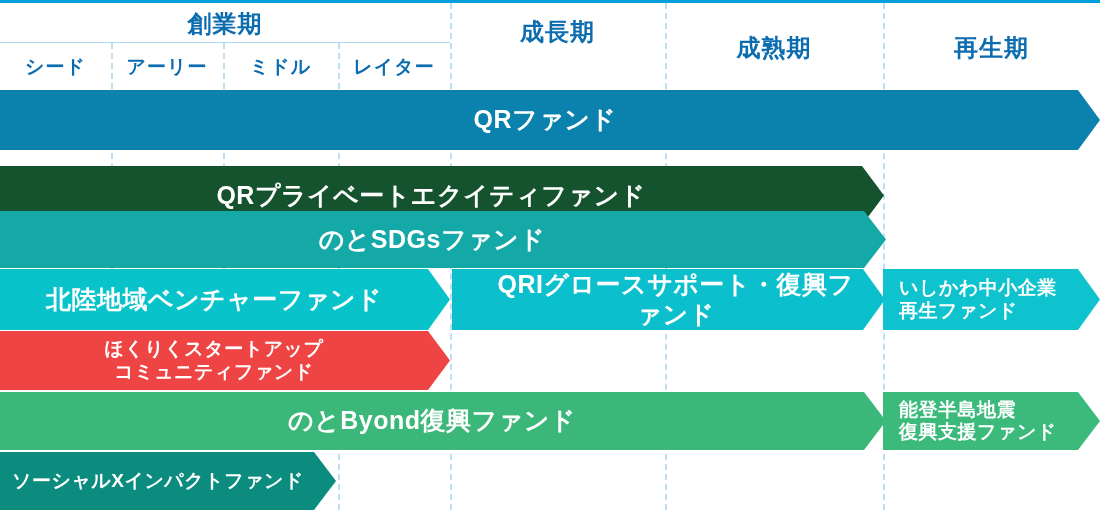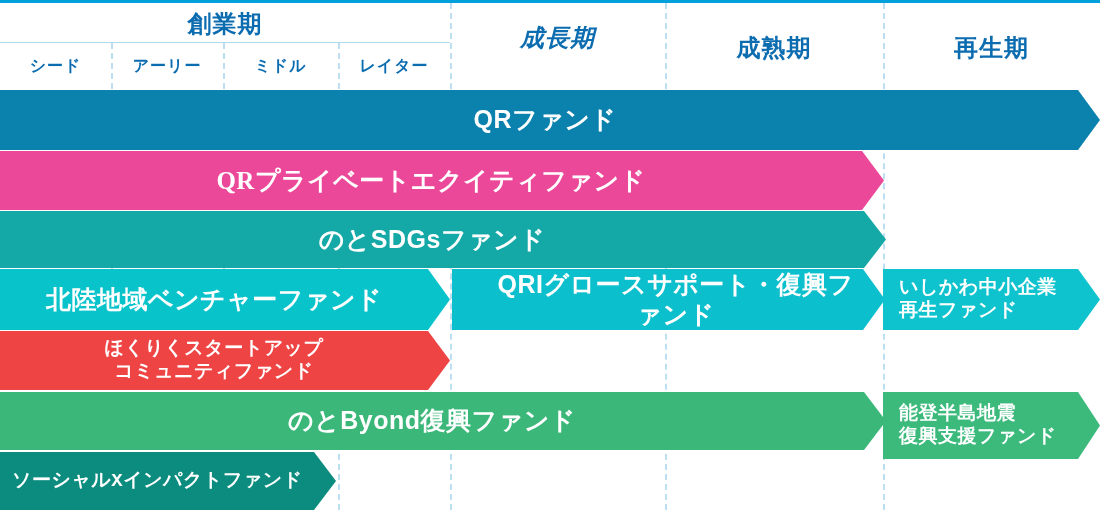--- a/index.html
+++ b/index.html
@@ -30,21 +30,21 @@
   }
   .hdr-label {
     position: absolute;
     color: #0c6cb0;
     font-weight: bold;
     display: flex; align-items: center; justify-content: center;
     white-space: nowrap;
     letter-spacing: 1px;
   }
   .hdr-major { font-size: 24px; }
-  .hdr-minor { font-size: 16px; }
+  .hdr-minor { font-size: 19px; }
 
   
   .vdiv {
     position: absolute;
     width: 0; border-left: 2px dashed #bcdff2;
   }
   .vdiv.tall  { top: 43px;  height: 467px; }
   .vdiv.full  { top: 3px;   height: 507px; }
 
   
@@ -58,21 +58,21 @@
   .bar .txt {
     position: relative;
     width: 100%;
     text-align: center;
     font-size: 25px;
     font-weight: bold;
     letter-spacing: 0.5px;
     line-height: 1.18;
     white-space: pre-line;
   }
-  .bar.small .txt { font-size: 19px; font-family: Liberation Mono, monospace; }
+  .bar.small .txt { font-size: 19px; }
   .bar.left .txt  { text-align: left; }
 </style>
 </head>
 <body>
 
 <div id="stage">
 
   <div class="top-rule"></div>
   <div class="hdr-group-rule"></div>
 
@@ -83,29 +83,29 @@
       <div class="vdiv full" style="left: 450px;"></div>
       <div class="vdiv full" style="left: 665px;"></div>
       <div class="vdiv full" style="left: 883px;"></div>
     </div>
   <div id="headers">
       <div class="hdr-label hdr-major" style="left: 0px; top: 5px; width: 450px; height: 37px;">創業期</div>
       <div class="hdr-label hdr-minor" style="left: 0px; width: 111px; top: 45px; height: 43px;">シード</div>
       <div class="hdr-label hdr-minor" style="left: 111px; width: 112px; top: 45px; height: 43px;">アーリー</div>
       <div class="hdr-label hdr-minor" style="left: 223px; width: 115px; top: 45px; height: 43px;">ミドル</div>
       <div class="hdr-label hdr-minor" style="left: 338px; width: 112px; top: 45px; height: 43px;">レイター</div>
-      <div class="hdr-label hdr-major" style="left: 450px; width: 215px; top: 8px; height: 60px; font-style: italic;">成長期</div>
+      <div class="hdr-label hdr-major" style="left: 450px; width: 215px; top: 2px; height: 60px;">成長期</div>
       <div class="hdr-label hdr-major" style="left: 665px; width: 218px; top: 18px; height: 60px;">成熟期</div>
       <div class="hdr-label hdr-major" style="left: 883px; width: 217px; top: 18px; height: 60px;">再生期</div>
     </div>
   <div id="bars">
       <div class="bar" style="left: 0px; top: 90px; width: 1100px; height: 60px; background: rgb(11, 130, 173); clip-path: polygon(0px 0px, calc(100% - 22px) 0px, 100% 50%, calc(100% - 22px) 100%, 0px 100%);">
         <span class="txt" style="padding-right: 10px;">QRファンド</span>
       </div>
-      <div class="bar" style="left: 0px; top: 151px; width: 884px; height: 59px; background: #ec4899; clip-path: polygon(0px 0px, calc(100% - 22px) 0px, 100% 50%, calc(100% - 22px) 100%, 0px 100%); font-family: Liberation Serif, serif;">
+      <div class="bar" style="left: 0px; top: 166px; width: 884px; height: 59px; background: #14532d; clip-path: polygon(0px 0px, calc(100% - 22px) 0px, 100% 50%, calc(100% - 22px) 100%, 0px 100%);">
         <span class="txt" style="padding-right: 22px;">QRプライベートエクイティファンド</span>
       </div>
       <div class="bar" style="left: 0px; top: 211px; width: 886px; height: 57px; background: rgb(20, 168, 166); clip-path: polygon(0px 0px, calc(100% - 22px) 0px, 100% 50%, calc(100% - 22px) 100%, 0px 100%);">
         <span class="txt" style="padding-right: 22px;">のとSDGsファンド</span>
       </div>
       <div class="bar" style="left: 0px; top: 269px; width: 450px; height: 61px; background: rgb(9, 195, 203); clip-path: polygon(0px 0px, calc(100% - 22px) 0px, 100% 50%, calc(100% - 22px) 100%, 0px 100%);">
         <span class="txt" style="padding-right: 22px;">北陸地域ベンチャーファンド</span>
       </div>
       <div class="bar" style="left: 452px; top: 269px; width: 433px; height: 61px; background: rgb(12, 191, 205); clip-path: polygon(0px 0px, calc(100% - 22px) 0px, 100% 50%, calc(100% - 22px) 100%, 0px 100%);">
         <span class="txt" style="padding-right: 22px; padding-left: 36px;">QRIグロースサポート・復興ファンド</span>
@@ -114,21 +114,21 @@
         <span class="txt" style="padding-left: 16px;">いしかわ中小企業
 再生ファンド</span>
       </div>
       <div class="bar small" style="left: 0px; top: 331px; width: 450px; height: 59px; background: #ef4444; clip-path: polygon(0px 0px, calc(100% - 22px) 0px, 100% 50%, calc(100% - 22px) 100%, 0px 100%);">
         <span class="txt" style="padding-right: 22px;">ほくりくスタートアップ
 コミュニティファンド</span>
       </div>
       <div class="bar" style="left: 0px; top: 392px; width: 886px; height: 58px; background: rgb(59, 183, 121); clip-path: polygon(0px 0px, calc(100% - 22px) 0px, 100% 50%, calc(100% - 22px) 100%, 0px 100%);">
         <span class="txt" style="padding-right: 22px;">のとByond復興ファンド</span>
       </div>
-      <div class="bar small left" style="left: 883px; top: 392px; width: 217px; height: 67px; background: rgb(59, 186, 124); clip-path: polygon(0px 0px, calc(100% - 22px) 0px, 100% 50%, calc(100% - 22px) 100%, 0px 100%);">
+      <div class="bar small left" style="left: 883px; top: 392px; width: 217px; height: 58px; background: rgb(59, 186, 124); clip-path: polygon(0px 0px, calc(100% - 22px) 0px, 100% 50%, calc(100% - 22px) 100%, 0px 100%);">
         <span class="txt" style="padding-left: 16px;">能登半島地震
 復興支援ファンド</span>
       </div>
       <div class="bar small left" style="left: 0px; top: 452px; width: 336px; height: 58px; background: rgb(11, 140, 126); clip-path: polygon(0px 0px, calc(100% - 22px) 0px, 100% 50%, calc(100% - 22px) 100%, 0px 100%);">
         <span class="txt" style="padding-left: 12px;">ソーシャルXインパクトファンド</span>
       </div>
     </div>
 
 </div>
 

